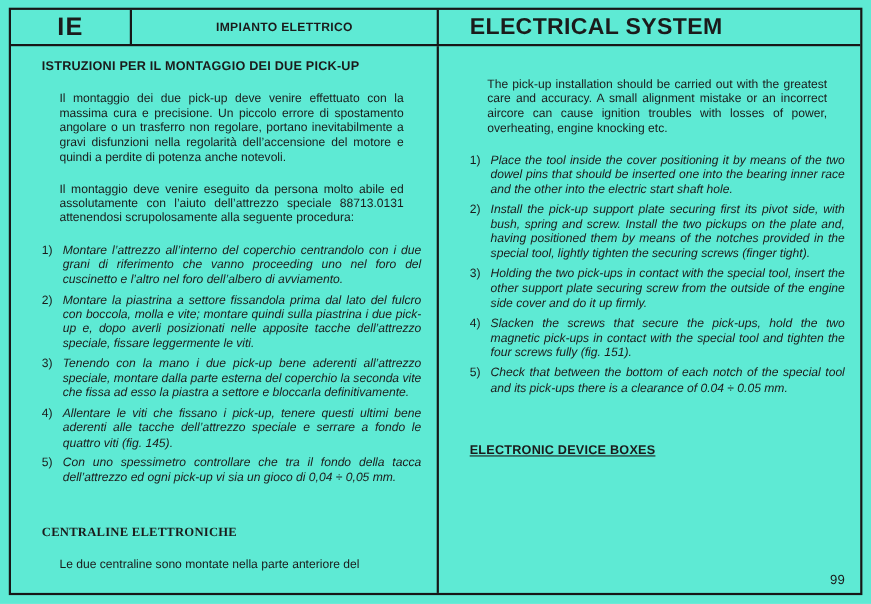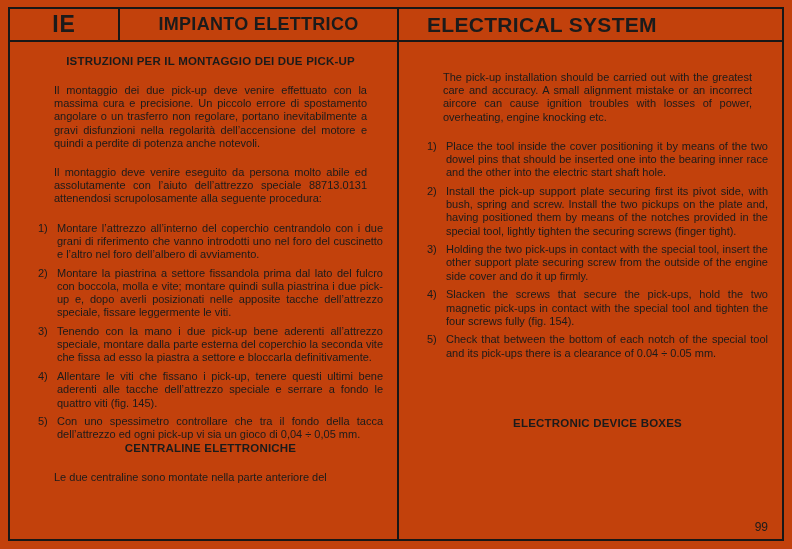--- a/index.html
+++ b/index.html
@@ -3,55 +3,55 @@
 <meta charset="utf-8">
 <style>
   html,body{margin:0;padding:0;}
   body{
     width:792px;height:549px;
     background:#f1efe9;
     font-family:"Liberation Sans", sans-serif;
     color:#1b1b1b;
     -webkit-font-smoothing:antialiased;
   }
-  .page{position:relative;width:792px;height:549px;background:#c2410c;overflow:hidden;}
+  .page{position:relative;width:792px;height:549px;background:#5eead4;overflow:hidden;}
   .frame{
     position:absolute;left:8px;top:7px;right:8px;bottom:8px;
     border:2.5px solid #171717;
     display:flex;flex-direction:column;
   }
   
   .header{display:flex;height:31px;border-bottom:2.5px solid #171717;flex:0 0 auto;}
   .header-left{width:389px;flex:0 0 389px;display:flex;border-right:2.5px solid #171717;box-sizing:border-box;}
   .ie-cell{
     width:110px;flex:0 0 110px;border-right:2.5px solid #171717;box-sizing:border-box;
     display:flex;align-items:center;justify-content:center;
     font-size:23px;font-weight:bold;letter-spacing:1px;
   }
   .title-it{flex:1;display:flex;align-items:center;justify-content:center;
-    font-size:18px;font-weight:bold;letter-spacing:0.3px;}
+    font-size:11px;font-weight:bold;letter-spacing:0.3px;}
   .title-en{flex:1;display:flex;align-items:center;padding-left:28px;
     font-size:21px;font-weight:bold;letter-spacing:0.3px;}
   
   .cols{display:flex;flex:1 1 auto;min-height:0;}
   .col{box-sizing:border-box;padding:13px 14px 0 28px;
     font-size:11px;line-height:13.2px;text-align:justify;overflow:hidden;}
   .col-left{width:389px;flex:0 0 389px;border-right:2.5px solid #171717;}
   .col-right{flex:1;}
   .sec-heading{
     font-size:11.5px;font-weight:bold;letter-spacing:0.2px;
-    margin:0 0 9px 0;text-align:center;line-height:13px;
+    margin:0 0 9px 0;text-align:left;line-height:13px;
   }
   .col p{margin:16px;}
   .li{display:flex;margin-top:5.5px;}
   .li .num{flex:0 0 19px;text-align:left;}
-  .li .txt{flex:1;text-align:justify;}
+  .li .txt{flex:1;text-align:justify;font-style:italic;}
   .li-first{margin-top:6px;}
-  .h2-gap-left{}
-  .h2-gap-right{margin-top:57px;}
+  .h2-gap-left{margin-top:36px;font-family:Liberation Serif, serif;}
+  .h2-gap-right{margin-top:44px;text-decoration:underline;}
   
   .page-number{
     position:absolute;right:14px;bottom:5px;
     font-size:12px;color:#1b1b1b;
   }
 </style>
 </head>
 <body>
 
 <div class="page">
@@ -69,21 +69,21 @@
 
     <div class="cols">
 
       <div class="col col-left">
         <h2 class="sec-heading">ISTRUZIONI PER IL MONTAGGIO DEI DUE PICK-UP</h2>
         <p>Il montaggio dei due pick-up deve venire effettuato con la massima cura e precisione. Un piccolo errore di spostamento angolare o un trasferro non regolare, portano inevitabilmente a gravi disfunzioni nella regolarità dell’accensione del motore e quindi a perdite di potenza anche notevoli.</p>
         <p>Il montaggio deve venire eseguito da persona molto abile ed assolutamente con l’aiuto dell’attrezzo speciale 88713.0131 attenendosi scrupolosamente alla seguente procedura:</p>
 
         <div class="li li-first">
           <span class="num">1)</span>
-          <span class="txt">Montare l’attrezzo all’interno del coperchio centrandolo con i due grani di riferimento che vanno introdotti uno nel foro del cuscinetto e l’altro nel foro dell’albero di avviamento.</span>
+          <span class="txt">Montare l’attrezzo all’interno del coperchio centrandolo con i due grani di riferimento che vanno proceeding uno nel foro del cuscinetto e l’altro nel foro dell’albero di avviamento.</span>
         </div>
         <div class="li">
           <span class="num">2)</span>
           <span class="txt">Montare la piastrina a settore fissandola prima dal lato del fulcro con boccola, molla e vite; montare quindi sulla piastrina i due pick-up e, dopo averli posizionati nelle apposite tacche dell’attrezzo speciale, fissare leggermente le viti.</span>
         </div>
         <div class="li">
           <span class="num">3)</span>
           <span class="txt">Tenendo con la mano i due pick-up bene aderenti all’attrezzo speciale, montare dalla parte esterna del coperchio la seconda vite che fissa ad esso la piastra a settore e bloccarla definitivamente.</span>
         </div>
         <div class="li">
@@ -109,21 +109,21 @@
         <div class="li">
           <span class="num">2)</span>
           <span class="txt">Install the pick-up support plate securing first its pivot side, with bush, spring and screw. Install the two pickups on the plate and, having positioned them by means of the notches provided in the special tool, lightly tighten the securing screws (finger tight).</span>
         </div>
         <div class="li">
           <span class="num">3)</span>
           <span class="txt">Holding the two pick-ups in contact with the special tool, insert the other support plate securing screw from the outside of the engine side cover and do it up firmly.</span>
         </div>
         <div class="li">
           <span class="num">4)</span>
-          <span class="txt">Slacken the screws that secure the pick-ups, hold the two magnetic pick-ups in contact with the special tool and tighten the four screws fully (fig. 154).</span>
+          <span class="txt">Slacken the screws that secure the pick-ups, hold the two magnetic pick-ups in contact with the special tool and tighten the four screws fully (fig. 151).</span>
         </div>
         <div class="li">
           <span class="num">5)</span>
           <span class="txt">Check that between the bottom of each notch of the special tool and its pick-ups there is a clearance of 0.04 ÷ 0.05 mm.</span>
         </div>
 
         <h2 class="sec-heading h2-gap-right">ELECTRONIC DEVICE BOXES</h2>
       </div>
 
     </div>

